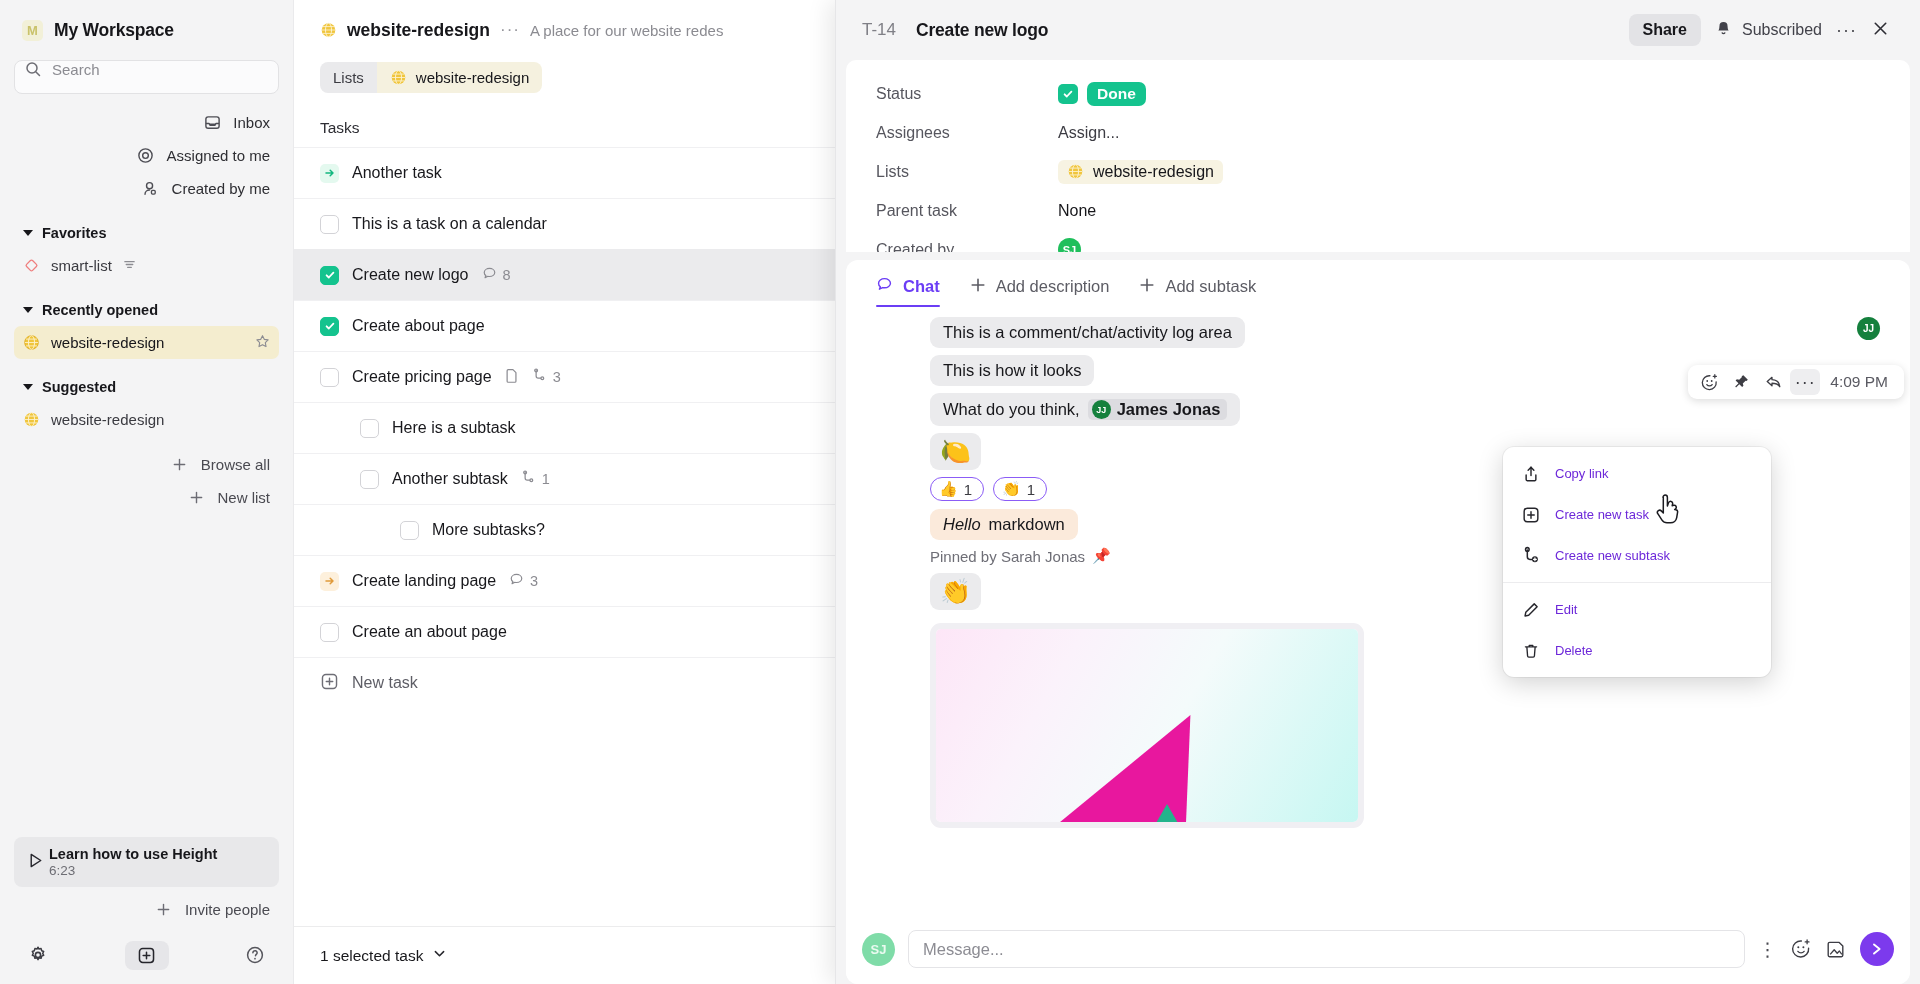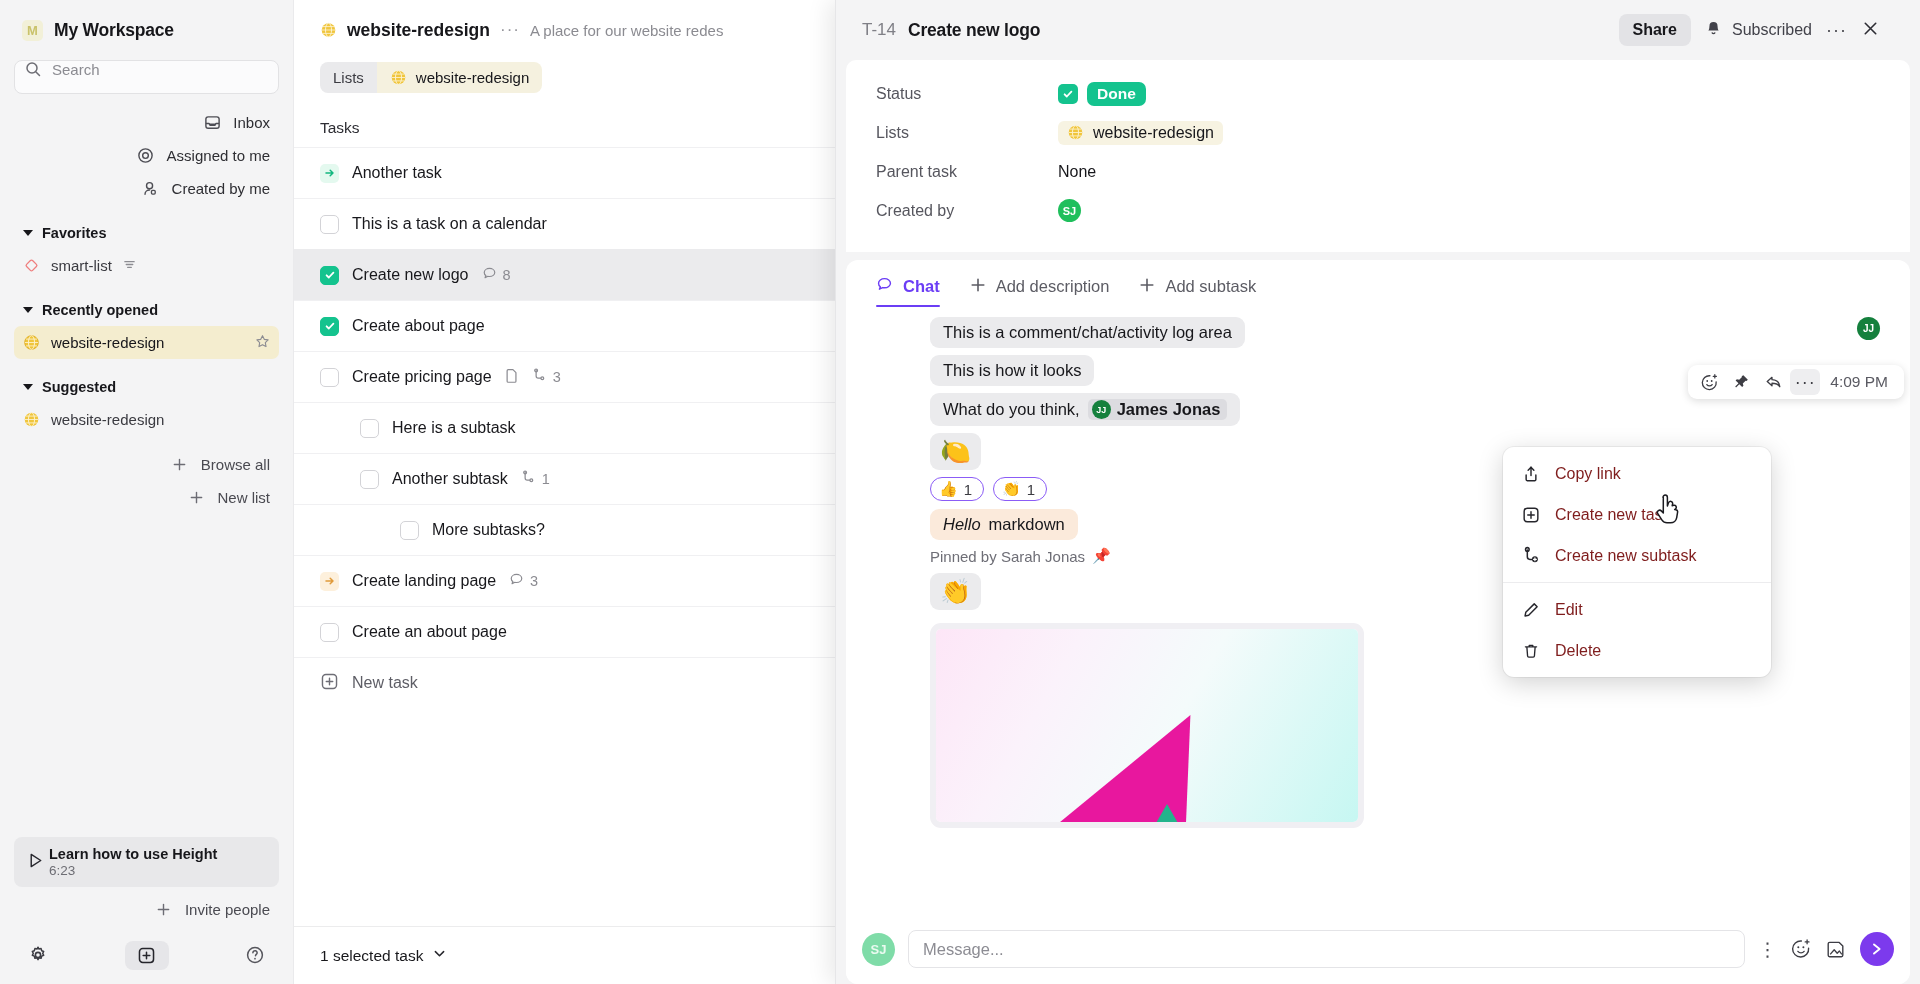--- a/index.html
+++ b/index.html
@@ -144,21 +144,21 @@
   
   .detail {
     position: absolute; right: 0; top: 0;
     width: 1085px; height: 984px;
     background: #f4f4f5;
     box-shadow: -6px 0 22px rgba(0,0,0,0.09);
     display: flex; flex-direction: column;
     border-left: 1px solid #e6e6e8;
   }
   .detail-header {
-    display: flex; align-items: center; height: 60px; padding: 0 40px 0 26px; gap: 12px;
+    display: flex; align-items: center; height: 60px; padding: 0 30px 0 26px; gap: 20px;
   }
   .tid { font-size: 17px; color: #7f7f86; }
   .ttitle { font-size: 17.5px; font-weight: 700; color: #17171b; letter-spacing: -0.2px;}
   .hdr-right { margin-left: auto; display: flex; align-items: center; gap: 14px; }
   .share-btn {
     background: #e3e3e6; border-radius: 8px; padding: 7px 14px;
     font-size: 16px; font-weight: 700; color: #17171b; cursor: pointer;
   }
   .subs { display: flex; align-items: center; gap: 10px; font-size: 16px; color: #42424a; cursor: pointer;}
 
@@ -268,21 +268,21 @@
 
   
   .ctx-menu {
     position: absolute; left: 1503px; top: 447px; width: 268px;
     background: #fff; border-radius: 11px;
     box-shadow: 0 6px 26px rgba(0,0,0,0.18), 0 0 0 1px rgba(0,0,0,0.05);
     padding: 6px 0; z-index: 50;
   }
   .ctx-item {
     display: flex; align-items: center; gap: 14px;
-    height: 41px; padding: 0 18px; font-size: 16px; color: #7f1d1d; cursor: pointer;
+    height: 41px; padding: 0 18px; font-size: 13px; color: #6d28d9; cursor: pointer;
   }
   .ctx-sep { height: 1px; background: #ececee; margin: 6px 0; }
   .ctx-ico { width: 20px; display: flex; align-items: center; justify-content: center; color: #26262c; }
 
   .cursor-hand { position: absolute; left: 1654px; top: 494px; z-index: 60; pointer-events: none; }
 
   
   .composer-wrap { padding: 12px 16px 16px 16px; background: #fff; }
   .composer { display: flex; align-items: center; gap: 13px; }
   .avatar-sj {
@@ -662,20 +662,24 @@
       <div class="prop-row">
         <span class="prop-key">Status</span>
         <span class="prop-val">
           <span class="status-chk">
             <svg width="12" height="12" viewBox="0 0 12 12" fill="none">
                 <path d="M2.6 6.3l2.2 2.2 4.6-4.8" stroke="#fff" stroke-width="1.8" stroke-linecap="round" stroke-linejoin="round"></path>
               </svg>
           </span>
           <span class="status-pill">Done</span>
         </span>
+      </div>
+      <div class="prop-row">
+        <span class="prop-key">Assignees</span>
+        <span class="prop-val assign-placeholder">Assign...</span>
       </div>
       <div class="prop-row">
         <span class="prop-key">Lists</span>
         <span class="prop-val">
           <span class="list-chip">
             <span class="globe">
               <svg width="17" height="17" viewBox="0 0 18 18">
                   <circle cx="9" cy="9" r="7.2" fill="#f0c53c"></circle>
                   <ellipse cx="9" cy="9" rx="3.2" ry="7.2" fill="none" stroke="#fdf3d2" stroke-width="1"></ellipse>
                   <path d="M2 9h14M3.2 5.4h11.6M3.2 12.6h11.6" stroke="#fdf3d2" stroke-width="0.9"></path>

